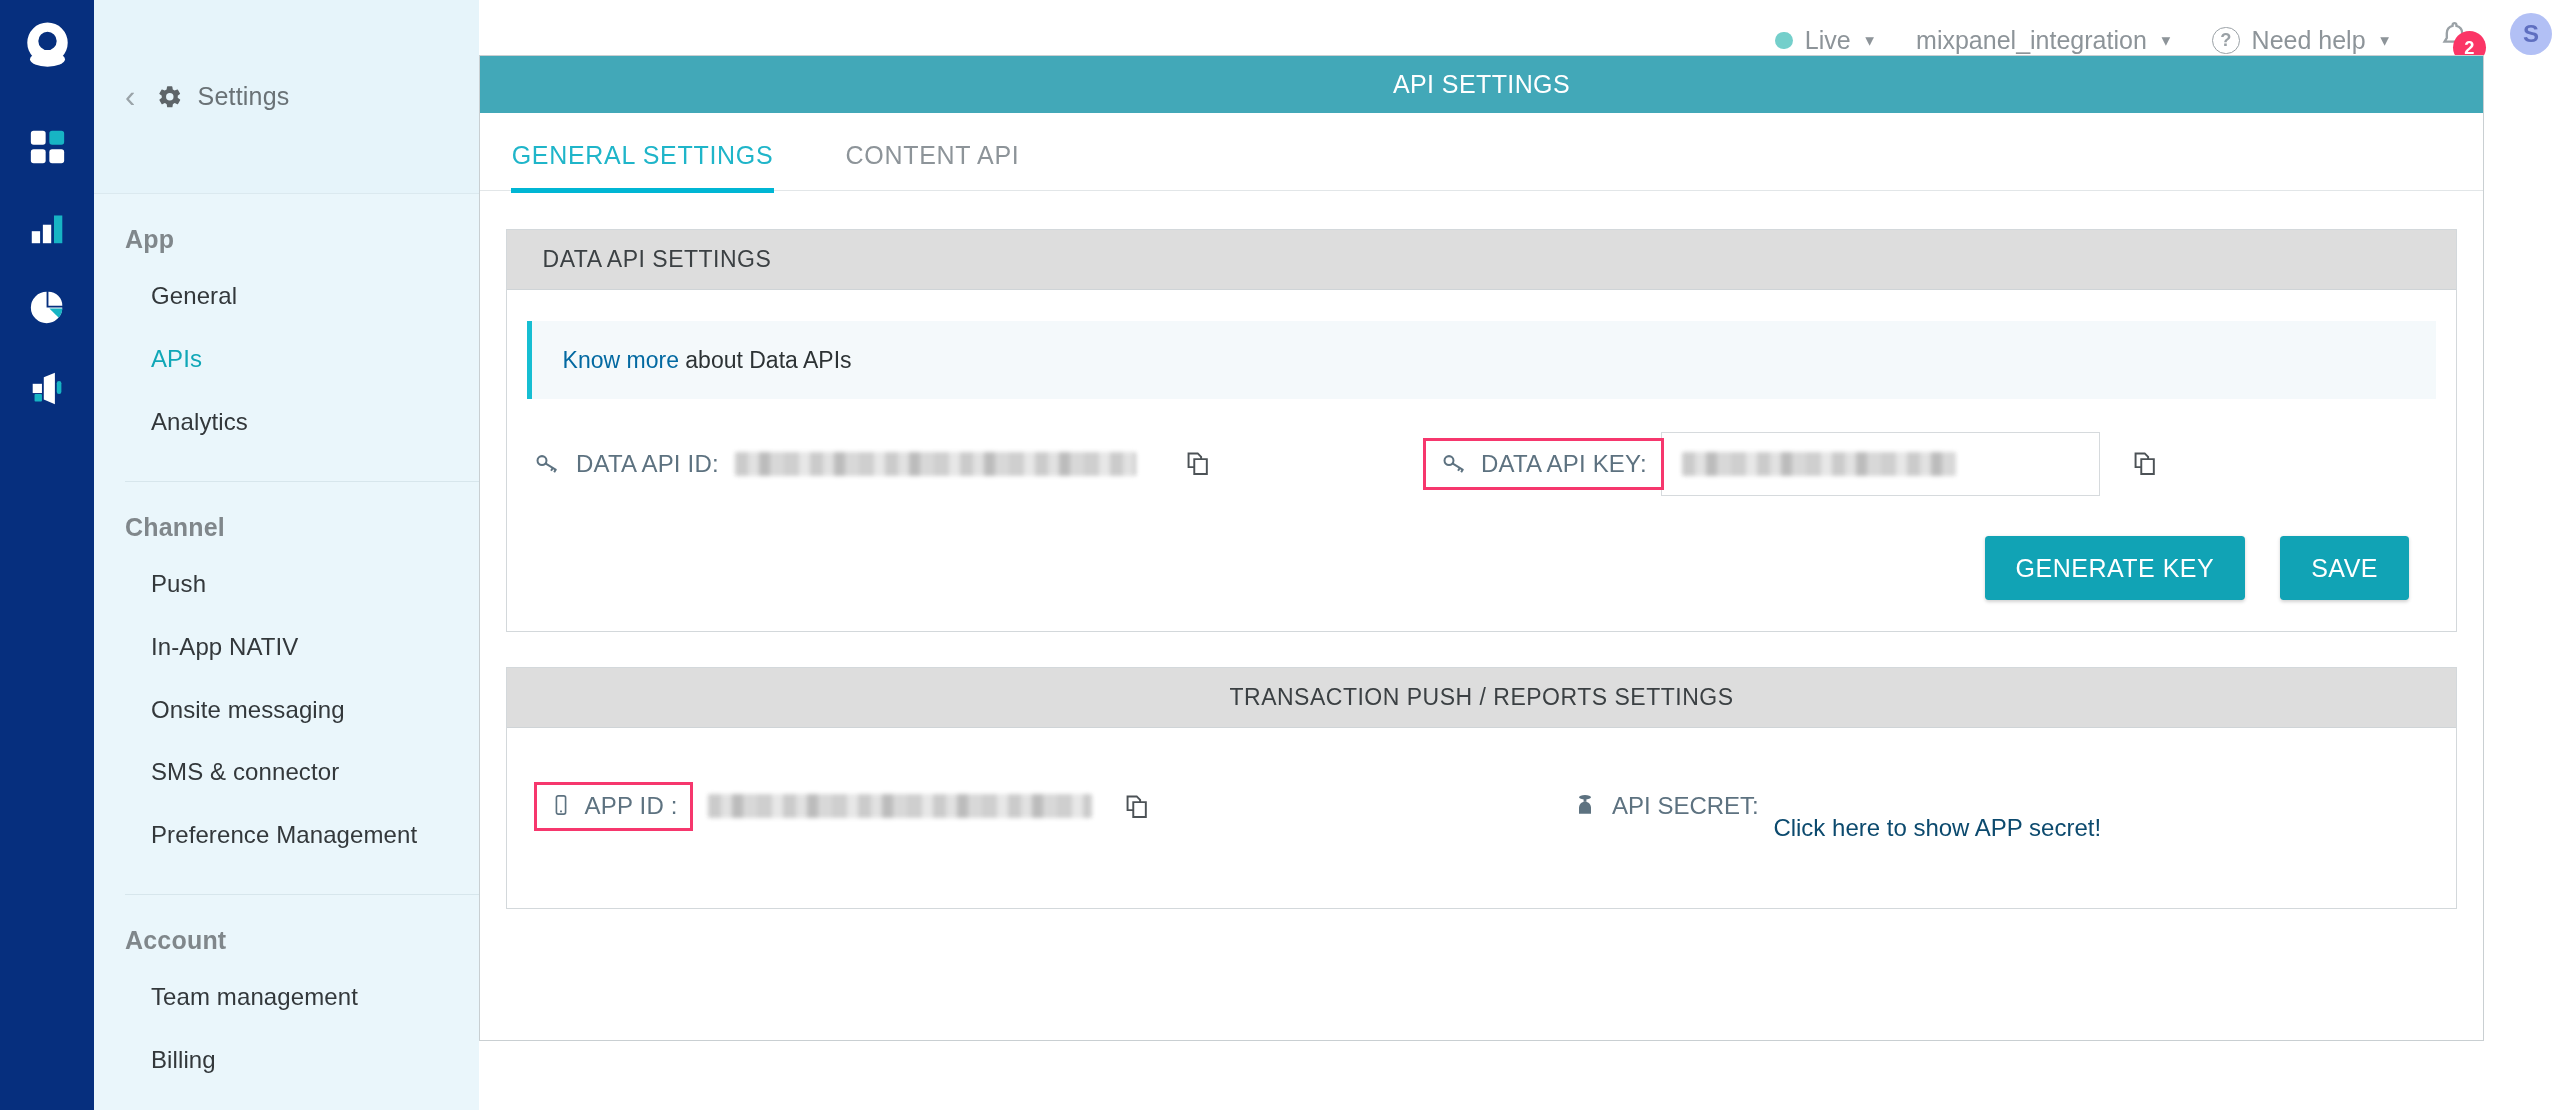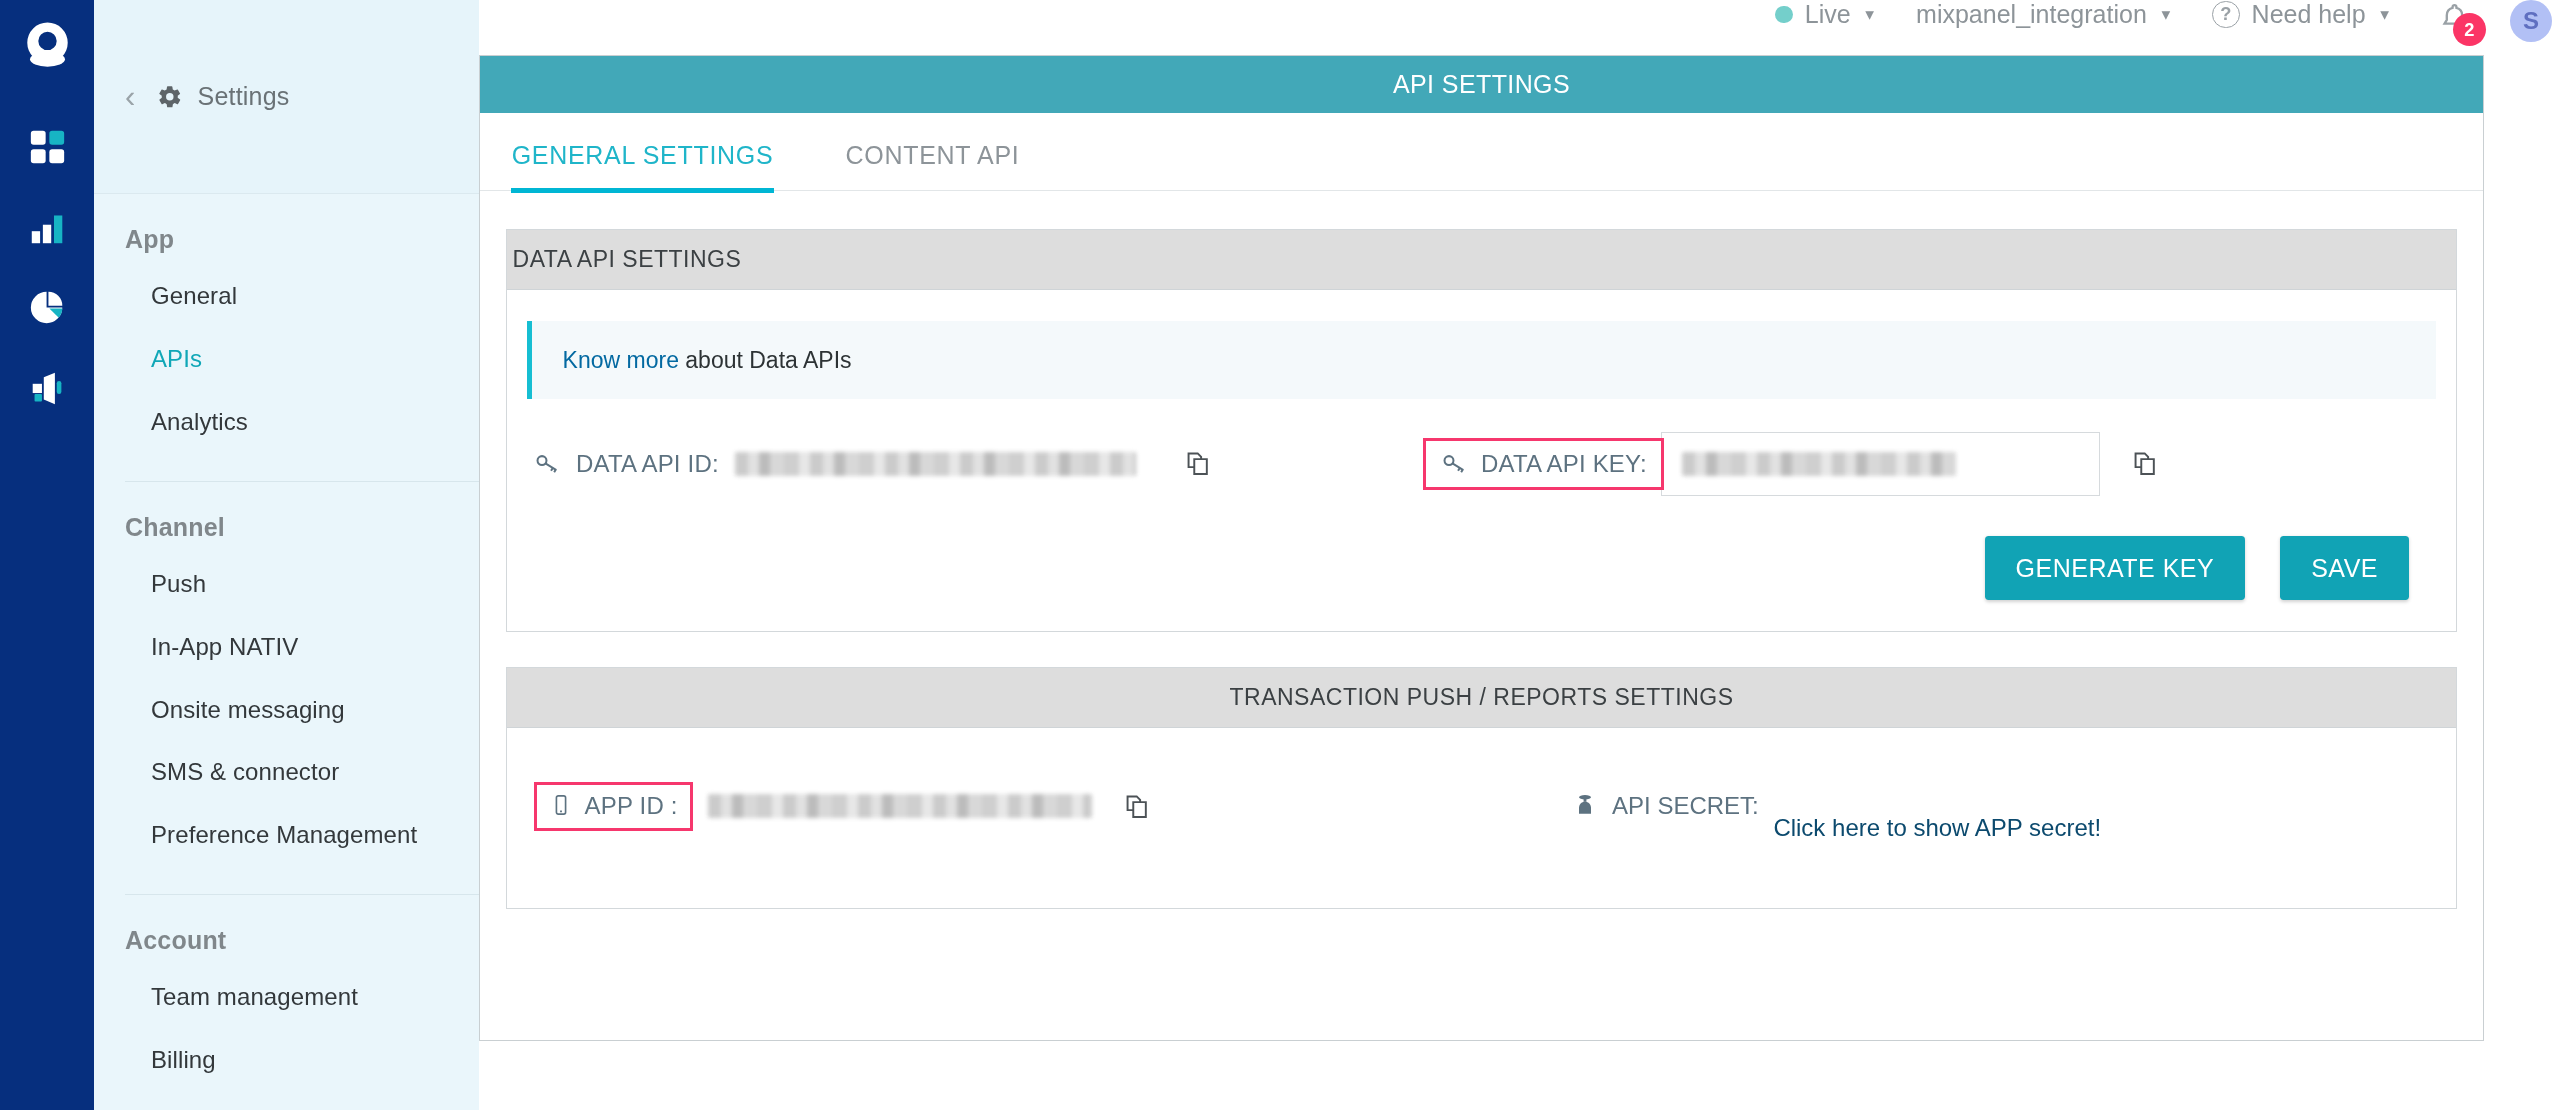--- a/index.html
+++ b/index.html
@@ -61,21 +61,21 @@
     padding: 17.4px 0 17.4px 57px;
     cursor: pointer; letter-spacing: 0.1px;
   }
   .nav-item.active { color: #10a7b7; }
 
   
   .right { flex: 1 1 auto; height: 1111px; position: relative; background: #ffffff; display:flex; flex-direction: column; }
 
   .topbar {
     height: 55px; flex: 0 0 55px;
-    display: flex; align-items: flex-start; justify-content: flex-end;
+    display: flex; align-items: flex-end; justify-content: flex-end;
     padding-right: 24px; gap: 0;
     background: #ffffff;
   }
   .tb-item {
     display: flex; align-items: center; gap: 12px;
     margin-left: 42px; cursor: pointer;
     font-size: 25px; color: #8d9499;
   }
   .live-dot { width: 17.4px; height: 17.4px; border-radius: 50%; background: #74cfcb; }
   .caret { font-size: 17.4px; color: #8d9499; margin-left: 2.7px; }
@@ -147,21 +147,21 @@
   }
 
   .card-body { padding: 38px 25.6px 0 25.6px; }
 
   .panel { border: 0.9px solid #d3d8db; margin-bottom: 35px; }
   .panel-head {
     background: #dddddd;
     height: 60px;
     display: flex; align-items: center;
     font-size: 23px; color: #3b4043; letter-spacing: 0.5px;
-    padding-left: 6px;
+    padding-left: 36px;
     border-bottom: 0.9px solid #cfd4d7;
   }
   .panel-head.centered { justify-content: center; padding-left: 0; }
   .panel-body { padding: 31px 20px 31px 20px; background:#fff; }
 
   .notice {
     background: #f4f9fb;
     border-left: 5.5px solid #16bed2;
     padding: 25.6px 0 25.6px 31px;
     font-size: 23px; color: #2d3335;

